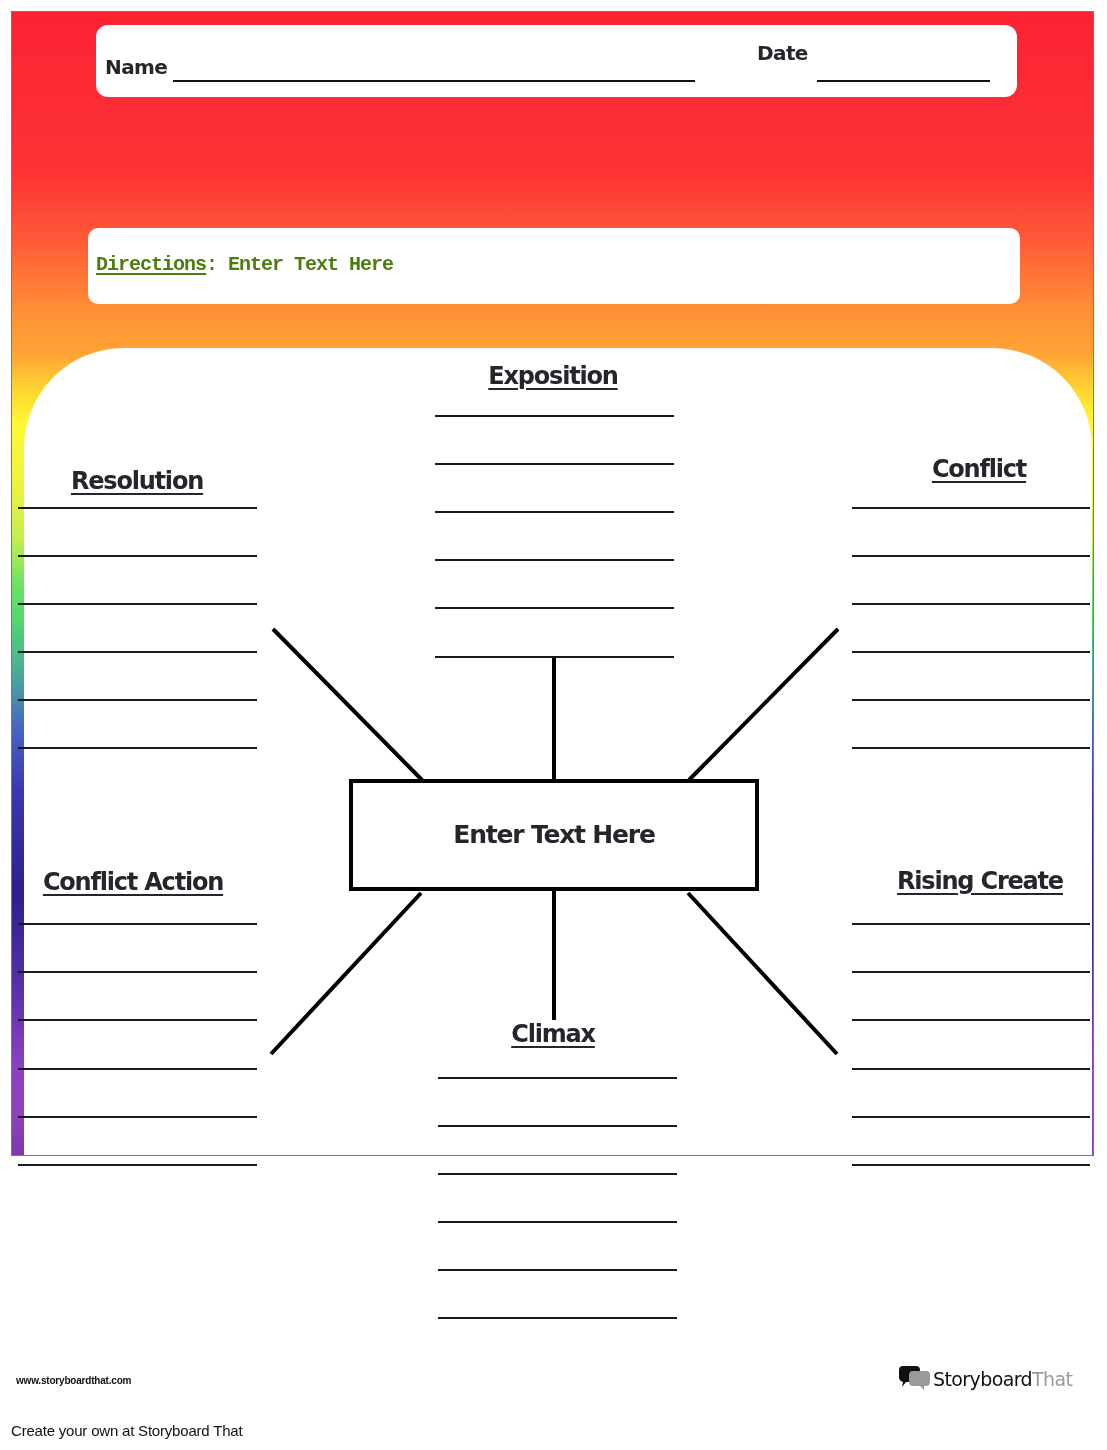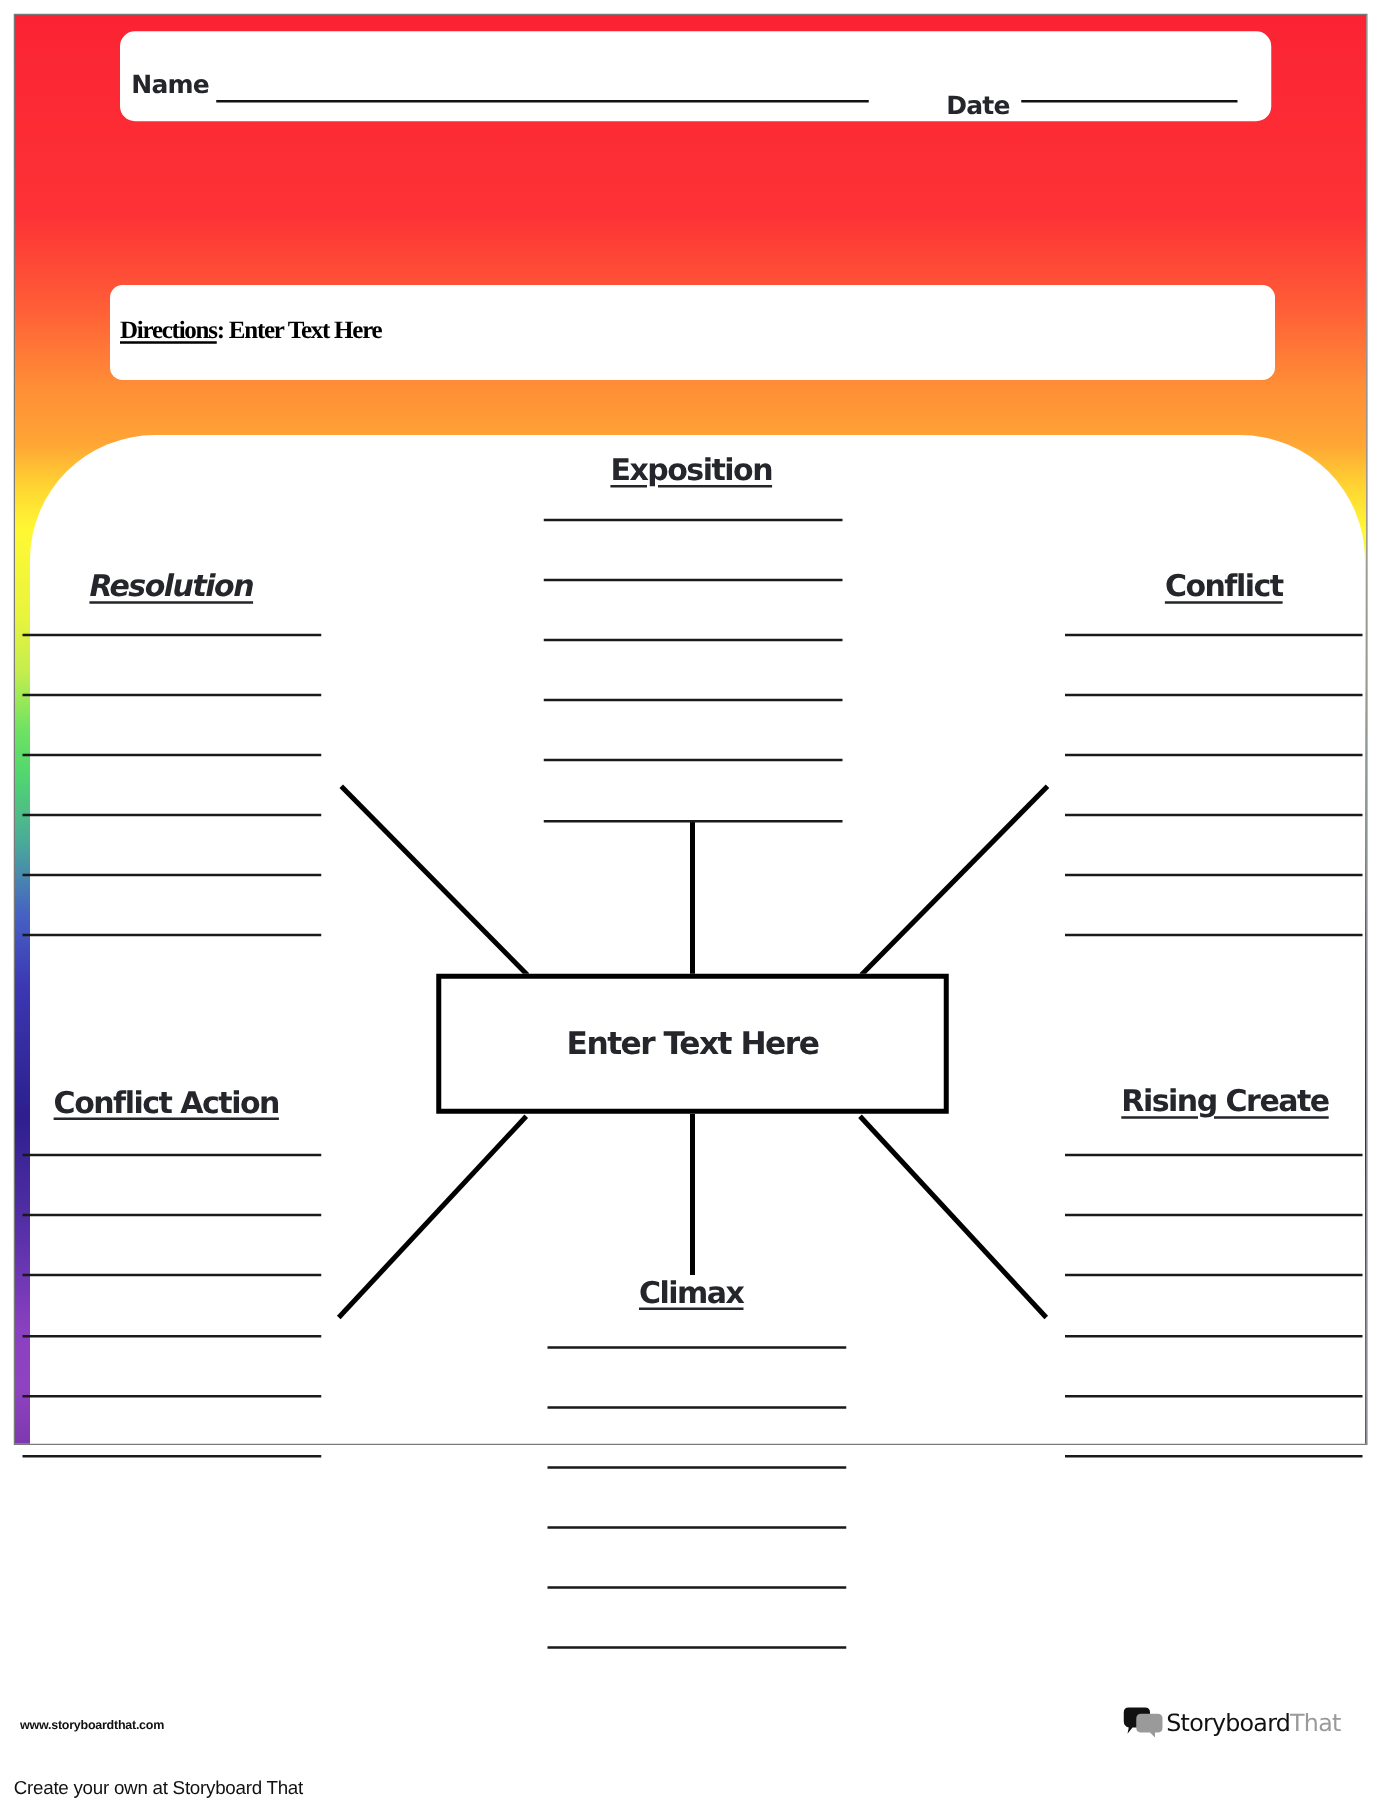--- a/index.html
+++ b/index.html
@@ -17,26 +17,26 @@
     }
 
     .card { position: absolute; background: #ffffff; }
     .name-card { left: 84px; top: 13px; width: 921px; height: 72px; border-radius: 12px; }
     .title-card { left: 352px; top: 106px; width: 372px; height: 87px; border-radius: 18px; }
     .dir-card { left: 76px; top: 216px; width: 932px; height: 76px; border-radius: 10px; }
 
     .label { position: absolute; color: #24262b; font-family: "DejaVu Sans", sans-serif; font-weight: bold; }
     .name-label { left: 9px; top: 30px; font-size: 20px; letter-spacing: -0.6px; }
     .name-line { position: absolute; left: 77px; top: 55px; width: 522px; height: 2px; background: #111; }
-    .date-label { left: 661px; top: 47px; font-size: 20px; letter-spacing: -0.6px; }
+    .date-label { left: 661px; top: 16px; font-size: 20px; letter-spacing: -0.6px; }
     .date-line { position: absolute; left: 721px; top: 55px; width: 173px; height: 2px; background: #111; }
 
     .title-text { position: absolute; left: 0; right: 0; top: 22px; text-align: center; font-size: 31px; color: #24262b; font-family: "DejaVu Sans", sans-serif; font-weight: bold; letter-spacing: -1.4px; }
 
-    .dir-text { position: absolute; left: 8px; top: 25px; font-size: 20px; color: #000000; font-family: Liberation Serif, serif; font-weight: bold; letter-spacing: -1px; }
+    .dir-text { position: absolute; left: 8px; top: 25px; font-size: 20px; color: #4d7c0f; font-family: Liberation Mono, monospace; font-weight: bold; letter-spacing: -1px; }
     .dir-text .u { text-decoration: underline; text-decoration-thickness: 2px; text-underline-offset: 3px; }
 
     .panel {
       position: absolute; left: 12px; top: 336px; width: 1068px; height: 995px;
       background: #ffffff; border-radius: 100px 100px 100px 100px;
     }
 
     .section-title {
       position: absolute; font-size: 24px; font-family: "DejaVu Sans", sans-serif; font-weight: bold;
       color: #24262b; text-decoration: underline; text-decoration-thickness: 2px; text-underline-offset: 4px;
@@ -90,21 +90,21 @@
   <line x1="838" y1="629" x2="689" y2="780" stroke="#000" stroke-width="4"></line>
   <line x1="421" y1="893" x2="271" y2="1054" stroke="#000" stroke-width="4"></line>
   <line x1="688" y1="893" x2="837" y2="1054" stroke="#000" stroke-width="4"></line>
 </svg>
 
 <div class="center-box" style="left:349px; top:779px;">
   <div class="center-text">Enter Text Here</div>
 </div>
 
 <div class="section-title" style="left:553px; top:362px;">Exposition</div>
-<div class="section-title" style="left:137px; top:455px;font-style:italic;">Resolution</div>
+<div class="section-title" style="left:137px; top:467px;">Resolution</div>
 <div class="section-title" style="left:979px; top:455px;">Conflict</div>
 <div class="section-title" style="left:133px; top:868px;">Conflict Action</div>
 <div class="section-title" style="left:980px; top:867px;">Rising Create</div>
 <div class="section-title" style="left:553px; top:1020px;">Climax</div>
 
 <div>
   <div class="write-line" style="left:435px; top:415px; width:239px;"></div>
   <div class="write-line" style="left:435px; top:463px; width:239px;"></div>
   <div class="write-line" style="left:435px; top:511px; width:239px;"></div>
   <div class="write-line" style="left:435px; top:559px; width:239px;"></div>

